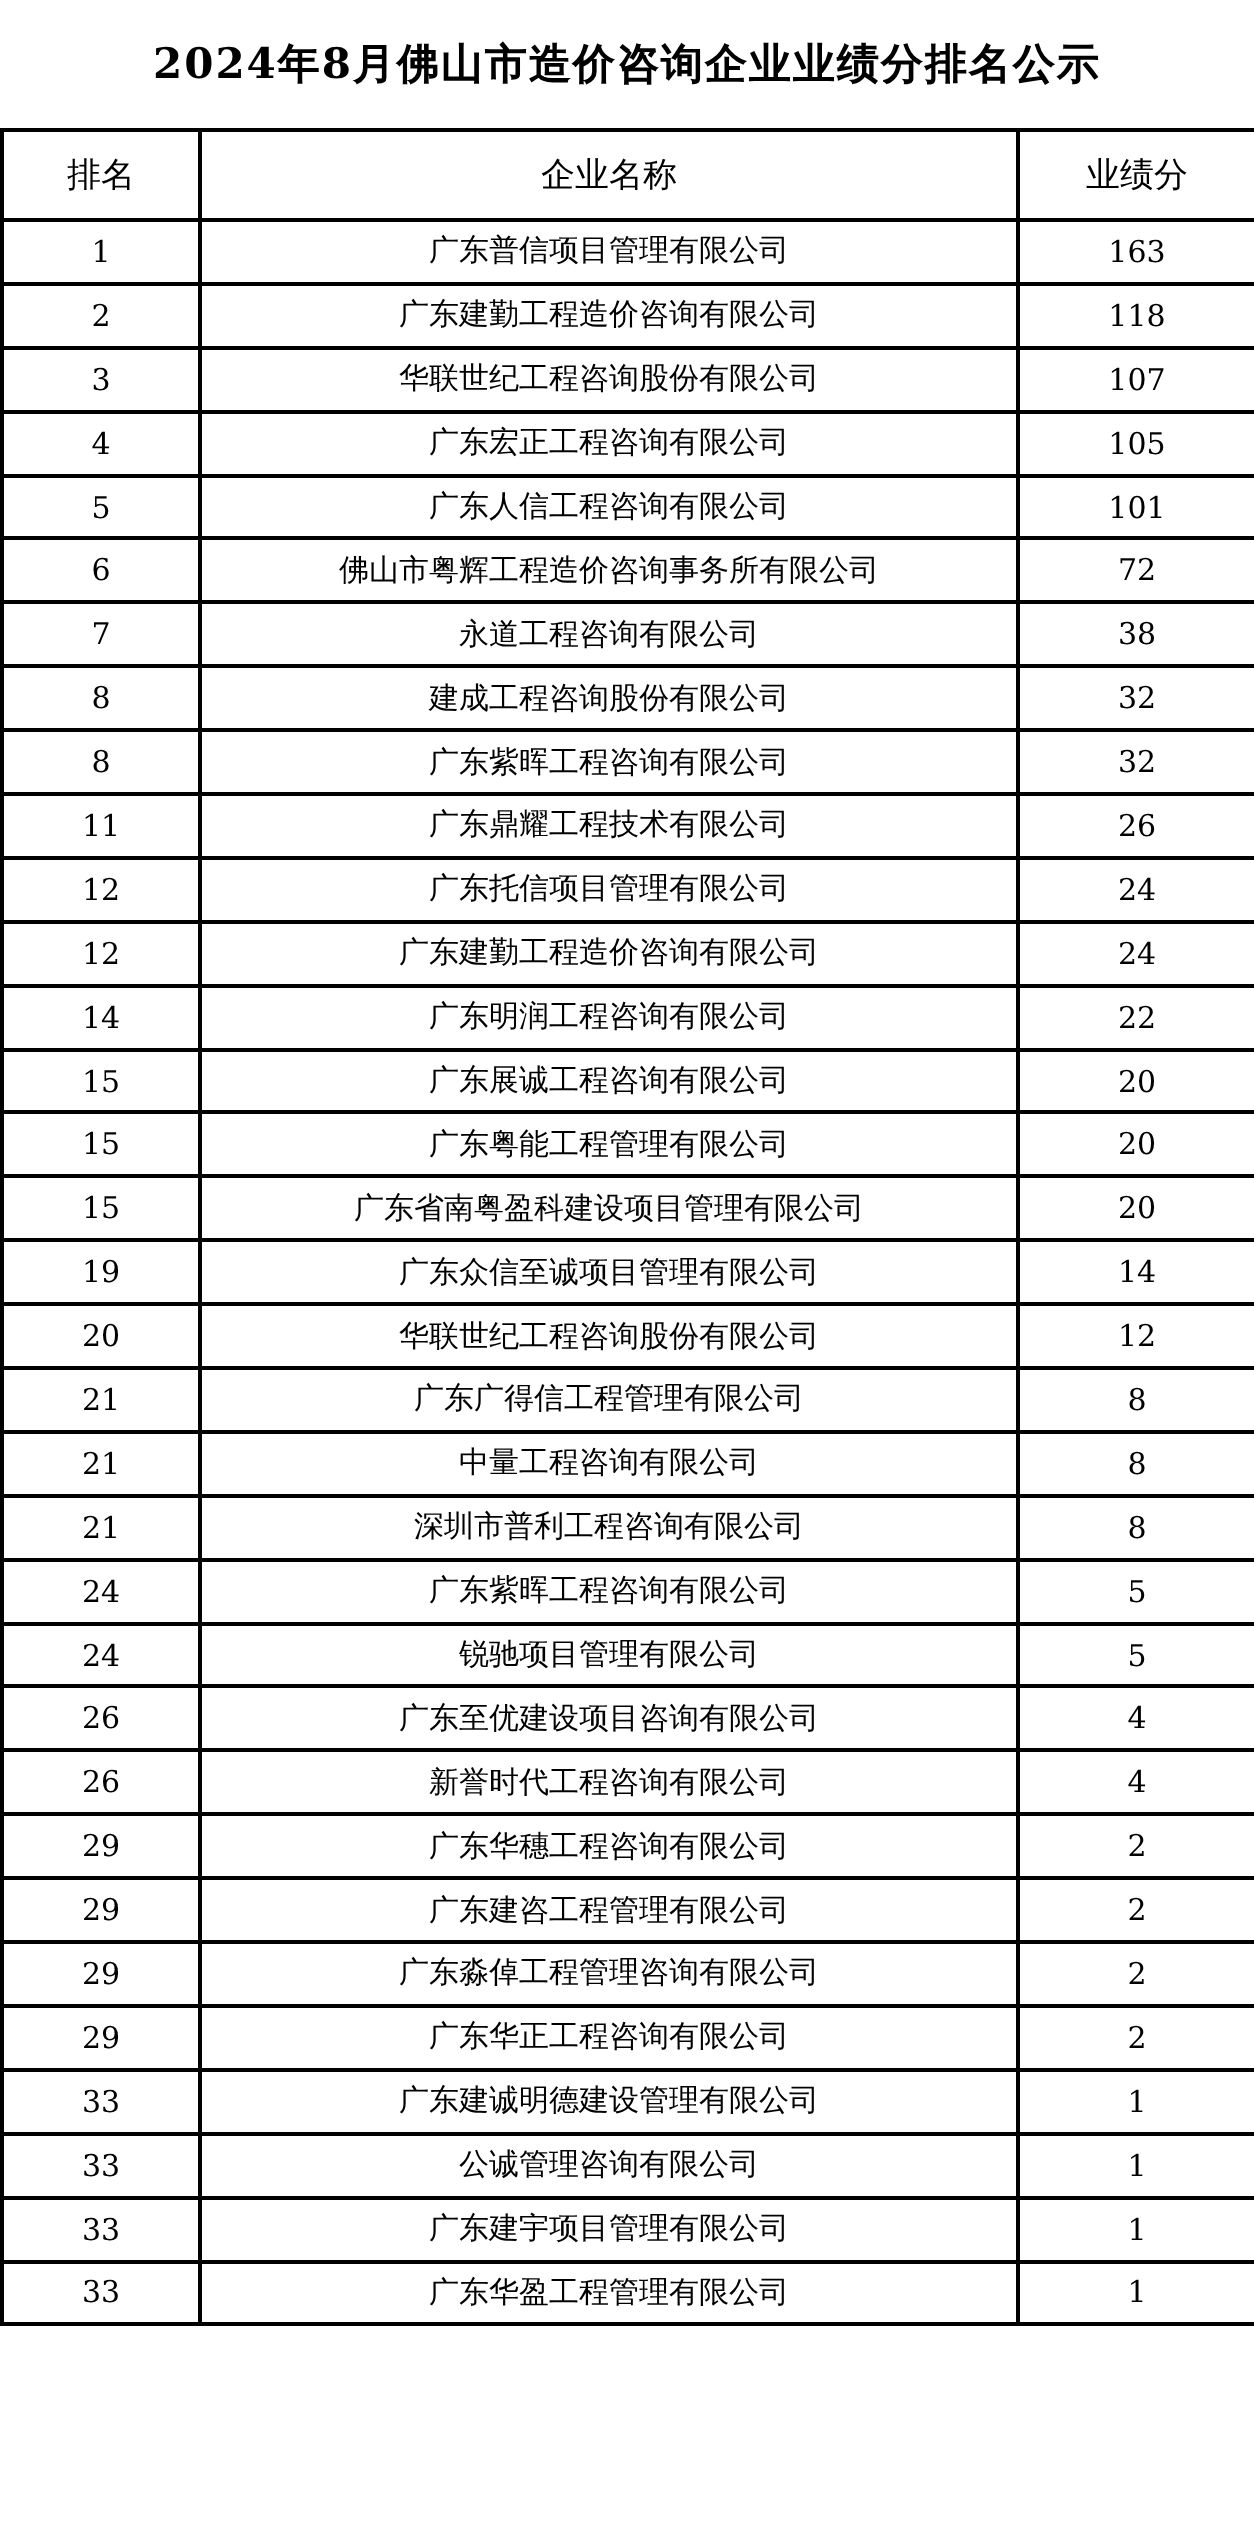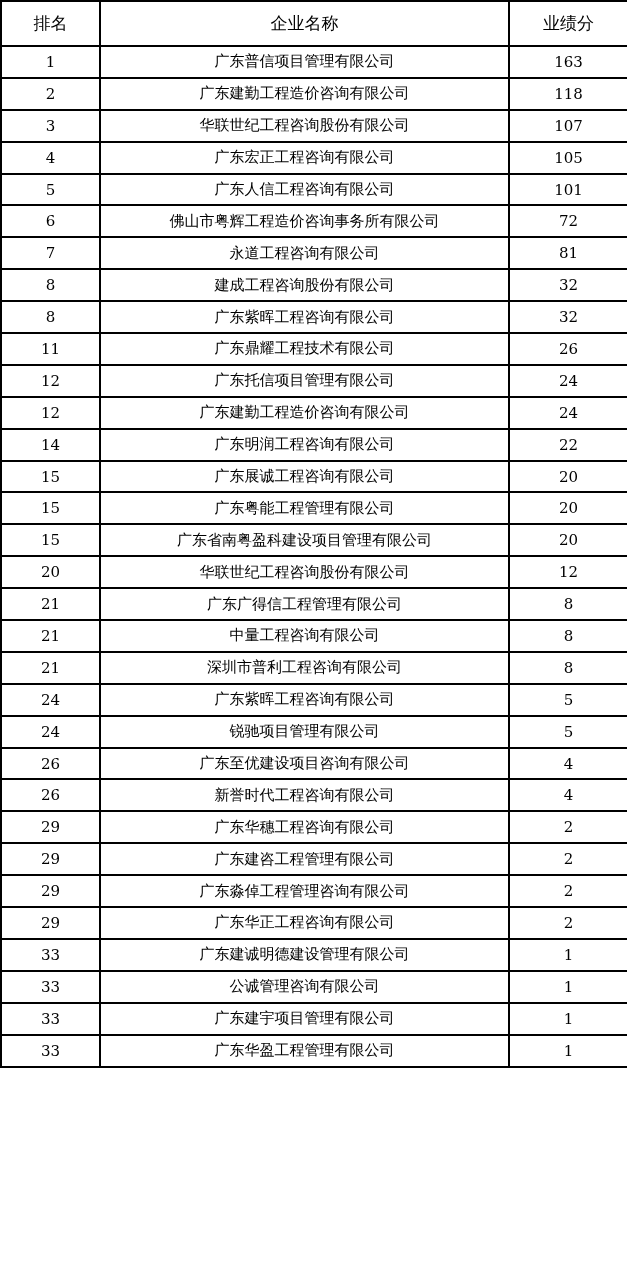--- a/index.html
+++ b/index.html
@@ -48,20 +48,21 @@
     font-weight: normal;
   }
   col.col-rank   { width: 99px; }
   col.col-company{ width: 409px; }
   col.col-score  { width: 119px; }
 </style>
 </head>
 <body>
 
 <div class="page">
+  <h1 class="page-title">2024年8月佛山市造价咨询企业业绩分排名公示</h1>
 
   <table class="ranking-table">
     <colgroup>
       <col class="col-rank">
       <col class="col-company">
       <col class="col-score">
     </colgroup>
     <thead>
       <tr>
         <th>排名</th>
@@ -96,21 +97,21 @@
           <td>101</td>
         </tr>
         <tr>
           <td>6</td>
           <td>佛山市粤辉工程造价咨询事务所有限公司</td>
           <td>72</td>
         </tr>
         <tr>
           <td>7</td>
           <td>永道工程咨询有限公司</td>
-          <td>81</td>
+          <td>38</td>
         </tr>
         <tr>
           <td>8</td>
           <td>建成工程咨询股份有限公司</td>
           <td>32</td>
         </tr>
         <tr>
           <td>8</td>
           <td>广东紫晖工程咨询有限公司</td>
           <td>32</td>
@@ -142,20 +143,25 @@
         </tr>
         <tr>
           <td>15</td>
           <td>广东粤能工程管理有限公司</td>
           <td>20</td>
         </tr>
         <tr>
           <td>15</td>
           <td>广东省南粤盈科建设项目管理有限公司</td>
           <td>20</td>
+        </tr>
+        <tr>
+          <td>19</td>
+          <td>广东众信至诚项目管理有限公司</td>
+          <td>14</td>
         </tr>
         <tr>
           <td>20</td>
           <td>华联世纪工程咨询股份有限公司</td>
           <td>12</td>
         </tr>
         <tr>
           <td>21</td>
           <td>广东广得信工程管理有限公司</td>
           <td>8</td>

